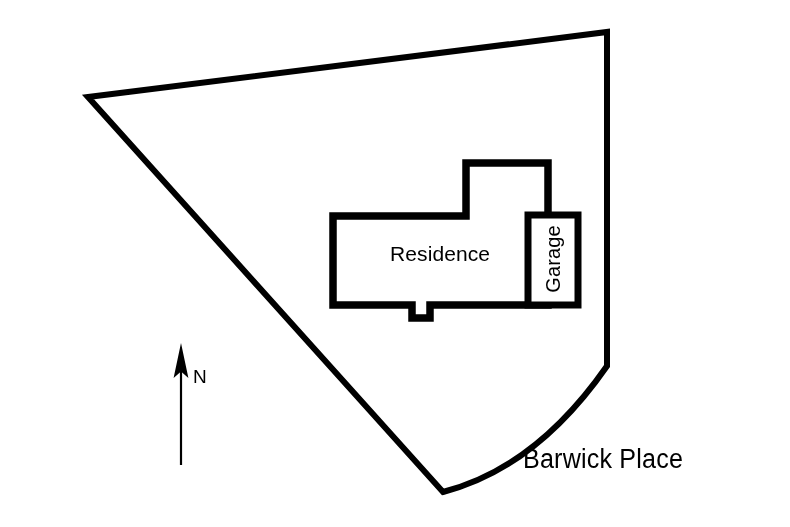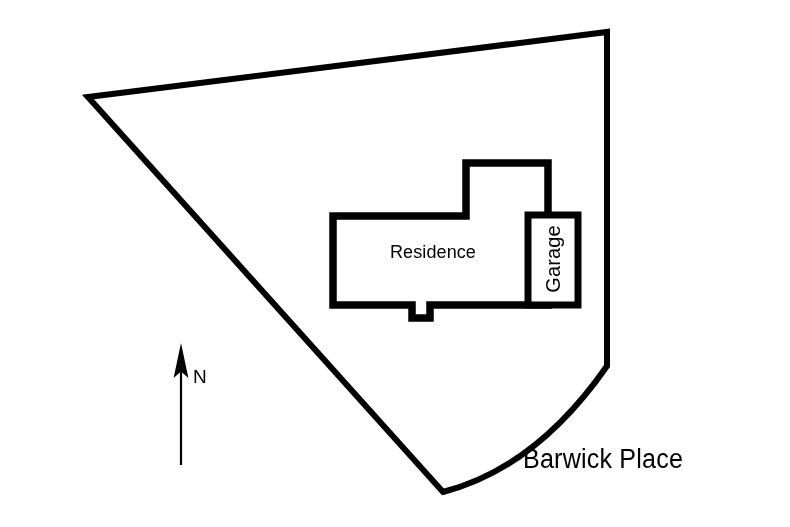--- a/index.html
+++ b/index.html
@@ -71,21 +71,21 @@
   .map-label {
     position: absolute;
     color: #000000;
     white-space: nowrap;
     font-family: "Liberation Sans", sans-serif;
     font-weight: 400;
   }
   #label-residence {
     left: 390px;
     top: 242px;
-    font-size: 18px;
+    font-size: 21px;
     letter-spacing: 0.1px;
   }
   #label-garage {
     left: 553px;
     top: 259px;
     font-size: 20px;
     transform: translate(-50%, -50%) rotate(-90deg);
     transform-origin: center center;
     letter-spacing: 0.1px;
   }

